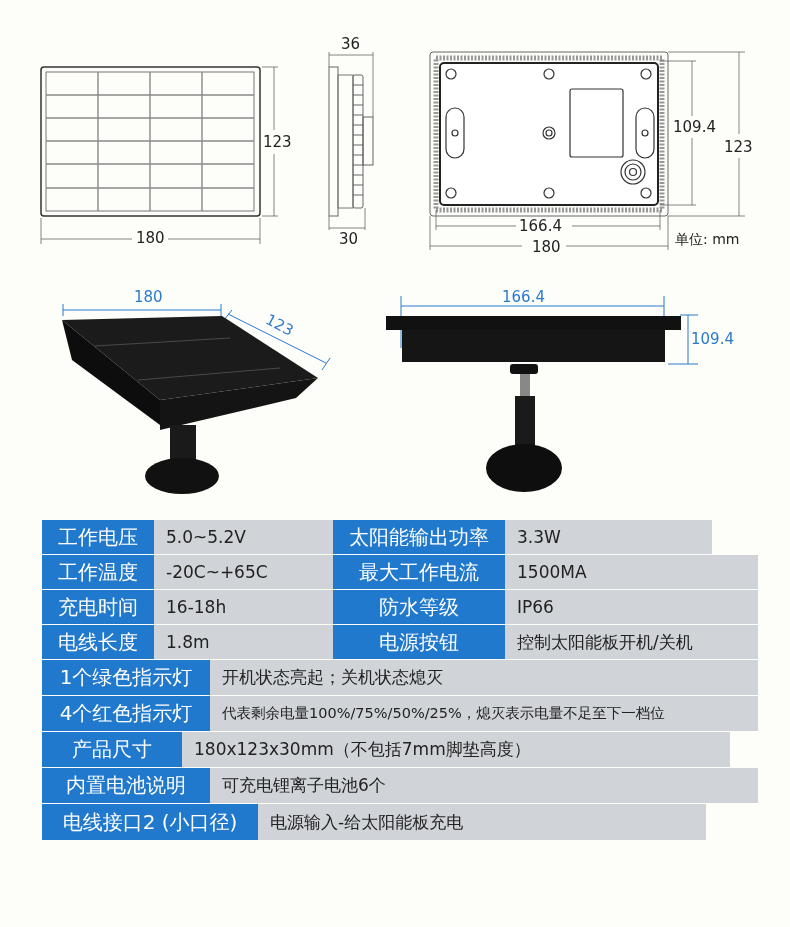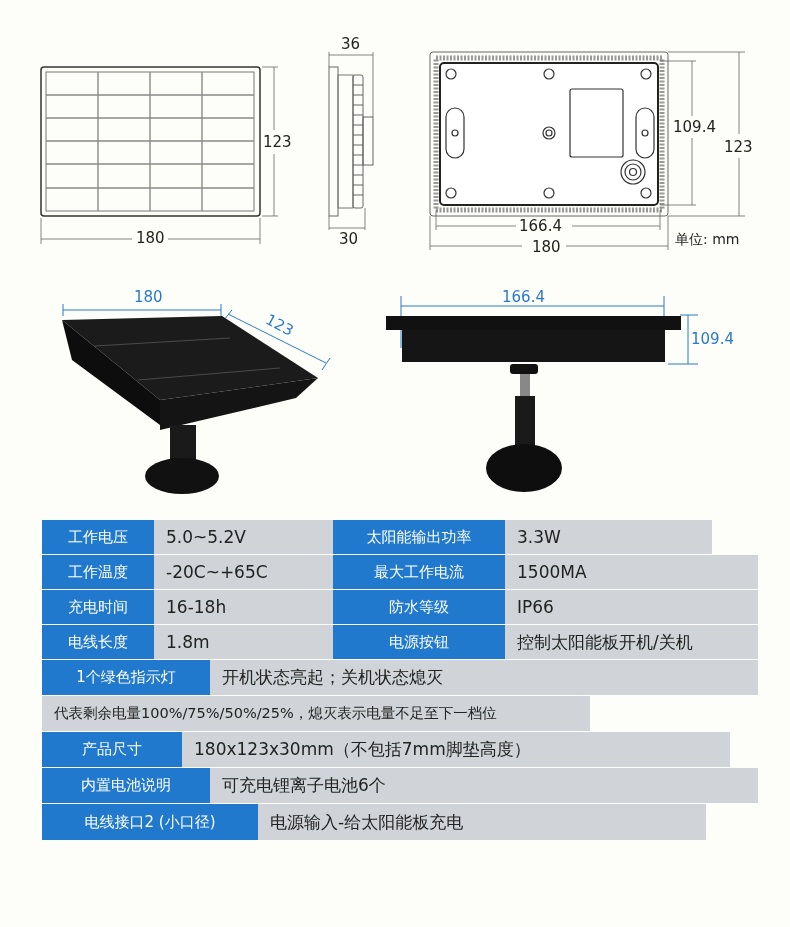--- a/index.html
+++ b/index.html
@@ -12,21 +12,21 @@
   .abs { position: absolute; }
   .dim-text { position: absolute; font-size: 15px; color: #222; line-height: 1; }
   .dim-blue { position: absolute; font-size: 15px; color: #2a7acc; line-height: 1; }
   svg { position: absolute; overflow: visible; }
 
   
   .spec-table { position: absolute; left: 42px; top: 520px; width: 716px; }
   .row { display: flex; height: 35px; border-bottom: 1px solid #fdfdf9; box-sizing: border-box; }
   .row:last-child { border-bottom: none; }
   .cell { display: flex; align-items: center; box-sizing: border-box; height: 100%; white-space: nowrap; }
-  .hdr { background: #2079cc; color: #fff; font-size: 15px; justify-content: center; }
+  .hdr { background: #2079cc; color: #fff; font-size: 20px; justify-content: center; }
   .val { background: #d0d4d8; color: #222; font-size: 17px; padding-left: 12px; }
   .val.small { font-size: 14.5px; }
 </style>
 </head>
 <body>
 
 <div>
   <svg class="abs" style="left:0;top:0" width="790" height="260">
     <rect x="41" y="67" width="219" height="149" rx="3" fill="none" stroke="#333" stroke-width="1.5"></rect>
     <rect x="46" y="72" width="208" height="139" fill="none" stroke="#777" stroke-width="1"></rect>
@@ -187,20 +187,21 @@
     <div class="cell val" style="width:179px">1.8m</div>
     <div class="cell hdr" style="width:172px">电源按钮</div>
     <div class="cell val" style="width:253px">控制太阳能板开机/关机</div>
   </div>
 
   <div class="row" style="height:36px">
     <div class="cell hdr" style="width:168px">1个绿色指示灯</div>
     <div class="cell val" style="width:548px">开机状态亮起；关机状态熄灭</div>
   </div>
   <div class="row" style="height:36px">
+    <div class="cell hdr" style="width:168px">4个红色指示灯</div>
     <div class="cell val small" style="width:548px">代表剩余电量100%/75%/50%/25%，熄灭表示电量不足至下一档位</div>
   </div>
   <div class="row" style="height:36px">
     <div class="cell hdr" style="width:140px">产品尺寸</div>
     <div class="cell val" style="width:548px">180x123x30mm（不包括7mm脚垫高度）</div>
   </div>
   <div class="row" style="height:36px">
     <div class="cell hdr" style="width:168px">内置电池说明</div>
     <div class="cell val" style="width:548px">可充电锂离子电池6个</div>
   </div>

